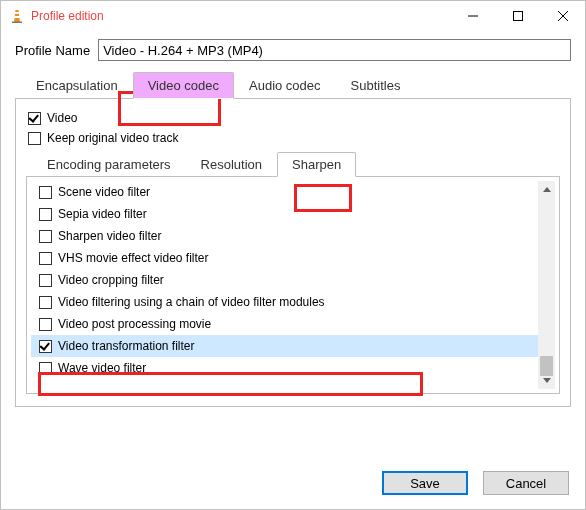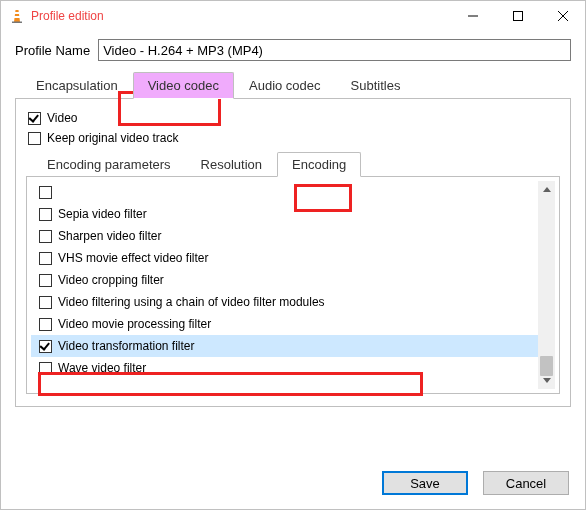--- a/index.html
+++ b/index.html
@@ -109,27 +109,28 @@
     </div>
     <div class="chk">
       <span class="box"></span>
       <span>Keep original video track</span>
     </div>
 
     <div class="inner-panel">
       <div class="inner-tabstrip">
         <div class="inner-tab">Encoding parameters</div>
         <div class="inner-tab">Resolution</div>
-        <div class="inner-tab active">Encoding</div>
+        <div class="inner-tab active">Sharpen</div>
       </div>
       <div class="inner-body">
         <div class="list-wrap">
           <div class="filter-list" id="filter-list">
               <div class="filter-item">
                 <span class="box"></span>
+                <span>Scene video filter</span>
               </div>
               <div class="filter-item">
                 <span class="box"></span>
                 <span>Sepia video filter</span>
               </div>
               <div class="filter-item">
                 <span class="box"></span>
                 <span>Sharpen video filter</span>
               </div>
               <div class="filter-item">
@@ -139,21 +140,21 @@
               <div class="filter-item">
                 <span class="box"></span>
                 <span>Video cropping filter</span>
               </div>
               <div class="filter-item">
                 <span class="box"></span>
                 <span>Video filtering using a chain of video filter modules</span>
               </div>
               <div class="filter-item">
                 <span class="box"></span>
-                <span>Video movie processing filter</span>
+                <span>Video post processing movie</span>
               </div>
               <div class="filter-item selected">
                 <span class="box checked"></span>
                 <span>Video transformation filter</span>
               </div>
               <div class="filter-item">
                 <span class="box"></span>
                 <span>Wave video filter</span>
               </div>
             </div>

